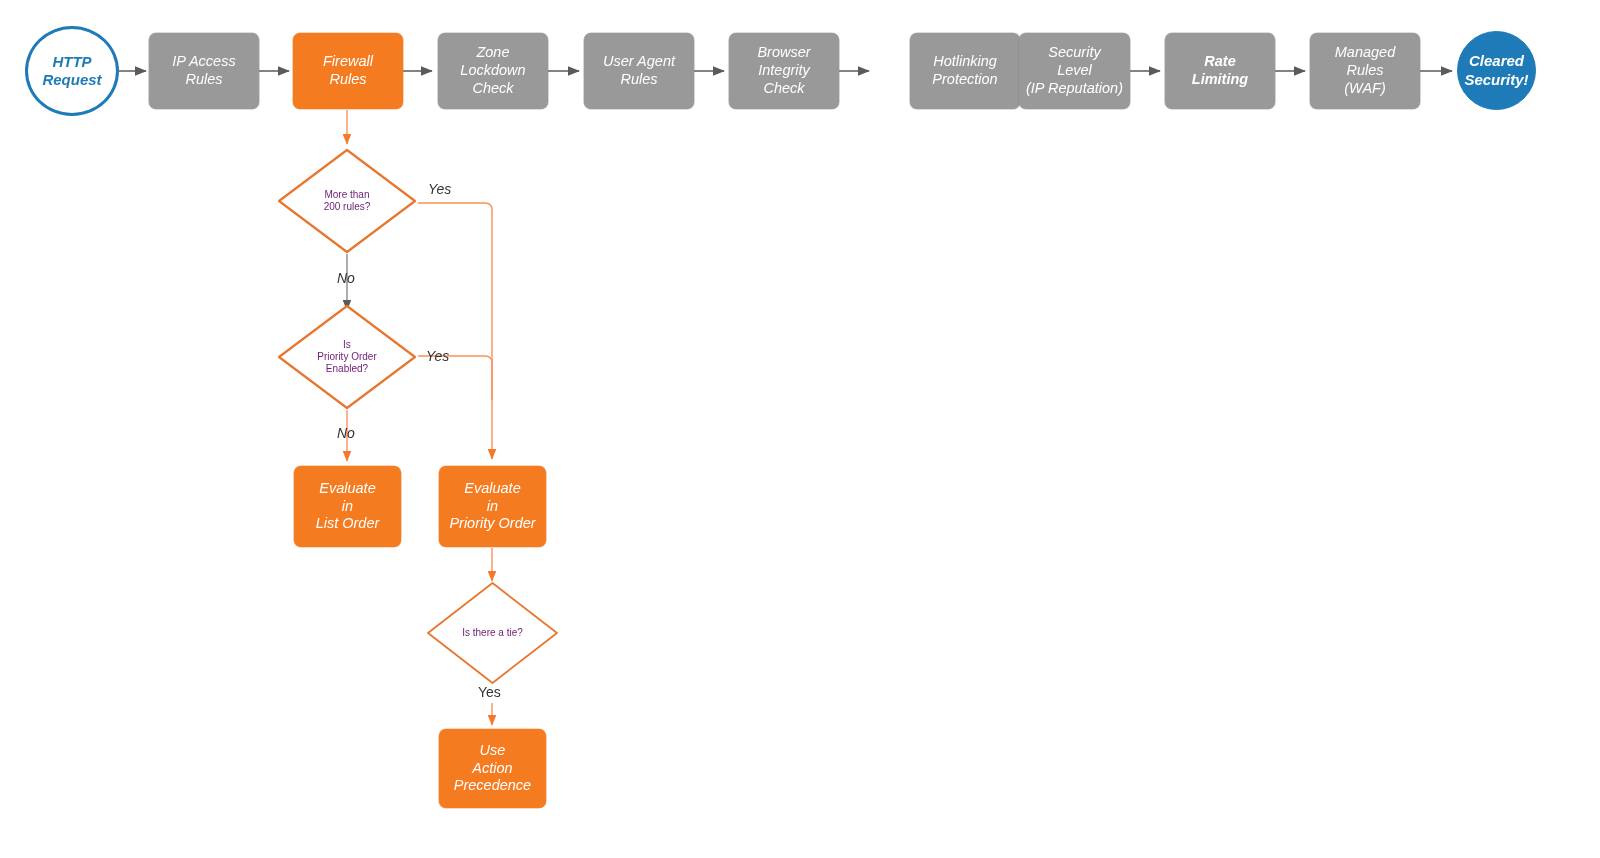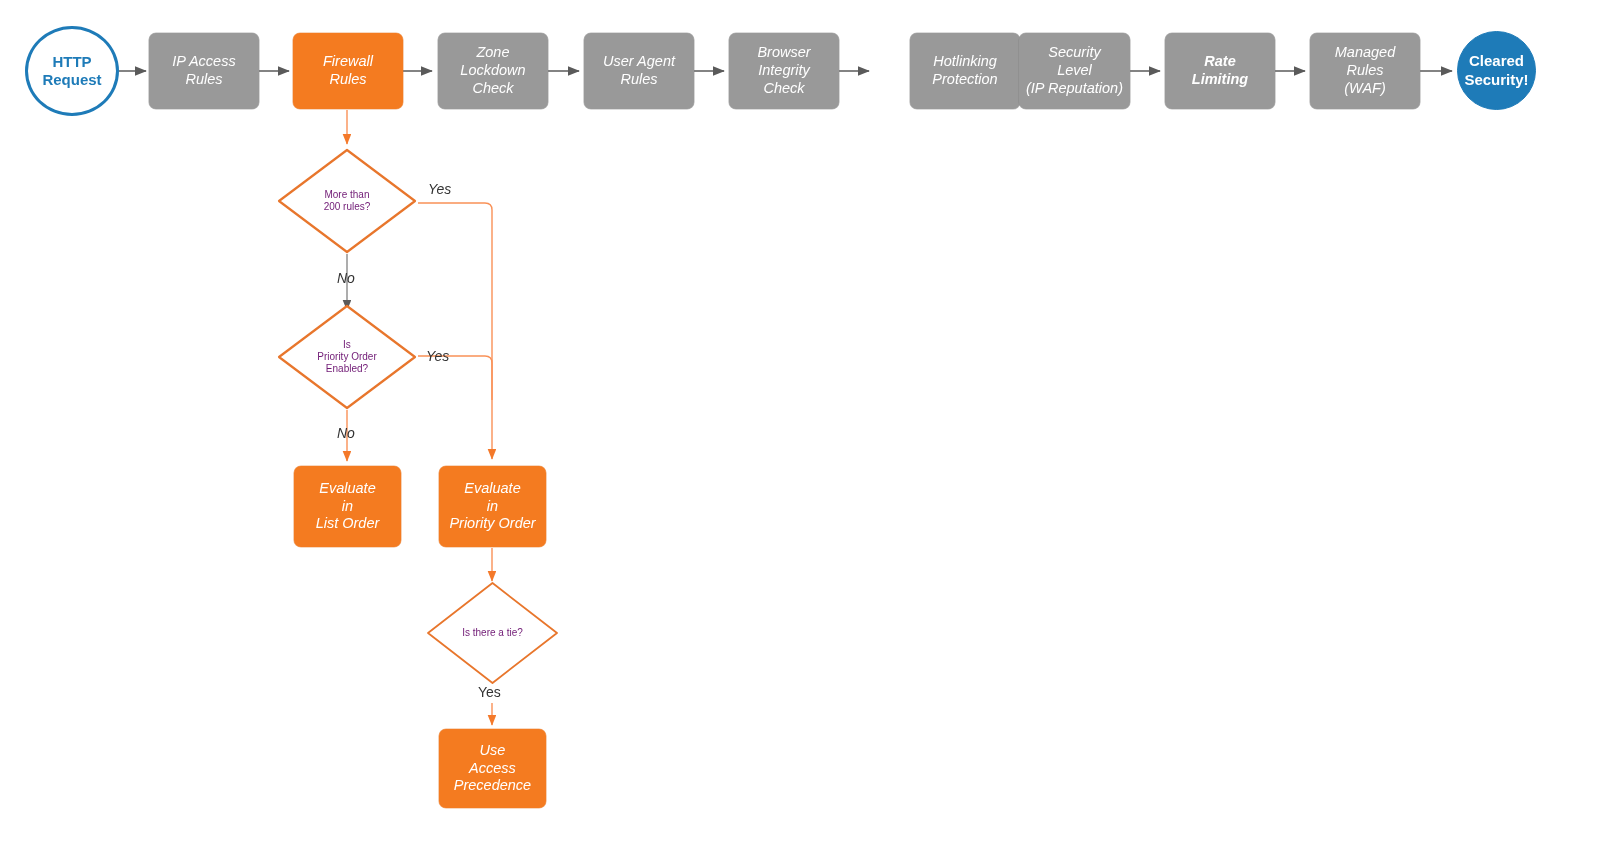--- a/index.html
+++ b/index.html
@@ -55,20 +55,21 @@
     color: #ffffff;
     font-style: italic;
     font-size: 14.5px;
     box-shadow: 0 0 0 0.6px rgba(225,115,30,.55);
   }
 
   
   .ellipse {
     border-radius: 50%;
     font-weight: bold;
+    font-style: italic;
     font-size: 15px;
   }
   .ellipse.open {
     background: #ffffff;
     border: 3px solid #1E7BB8;
     color: #1E7BB8;
   }
   .ellipse.filled {
     background: #1E7BB8;
     border: 1px solid #1E7BB8;
@@ -243,21 +244,21 @@
   </div>
 
   <div class="node rect orange" style="left:439px; top:466px; width:107px; height:81px;">
     <span class="label">Evaluate
 in
 Priority Order</span>
   </div>
 
   <div class="node rect orange" style="left:439px; top:729px; width:107px; height:79px;">
     <span class="label">Use
-Access
+Action
 Precedence</span>
   </div>
 
   <div class="edge-label" style="left:428px; top:181px;">Yes</div>
 
   <div class="edge-label" style="left:337px; top:270px;">No</div>
 
   <div class="edge-label" style="left:426px; top:348px;">Yes</div>
 
   <div class="edge-label" style="left:337px; top:425px;">No</div>

